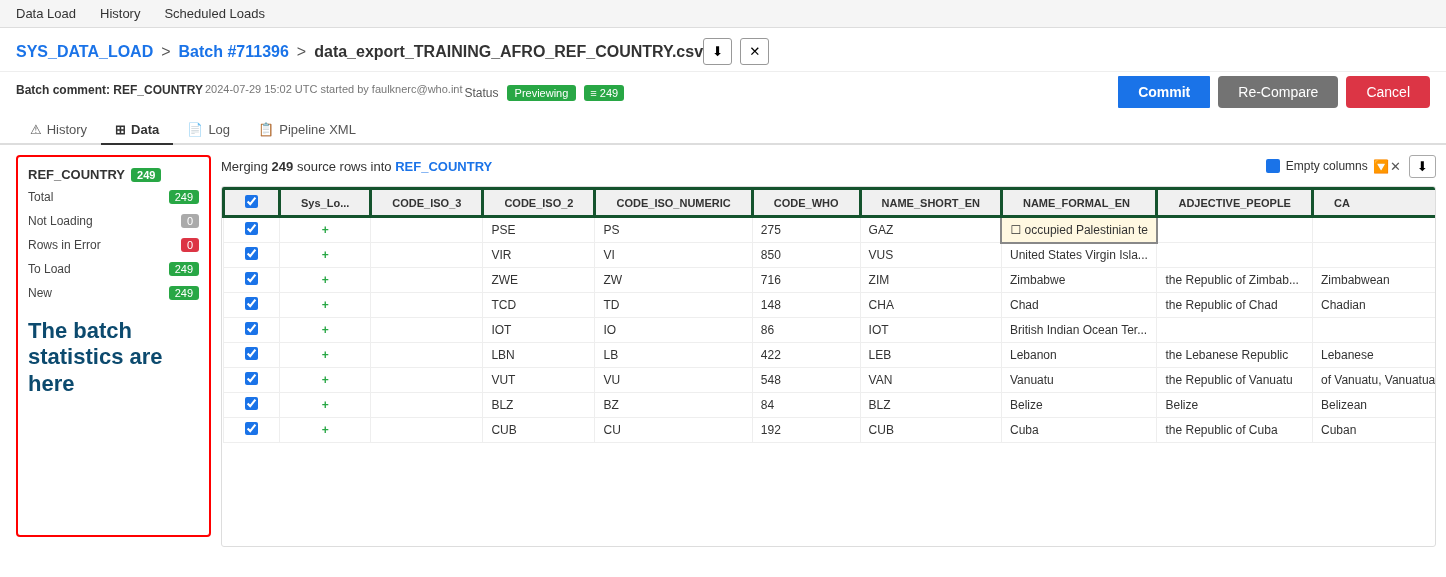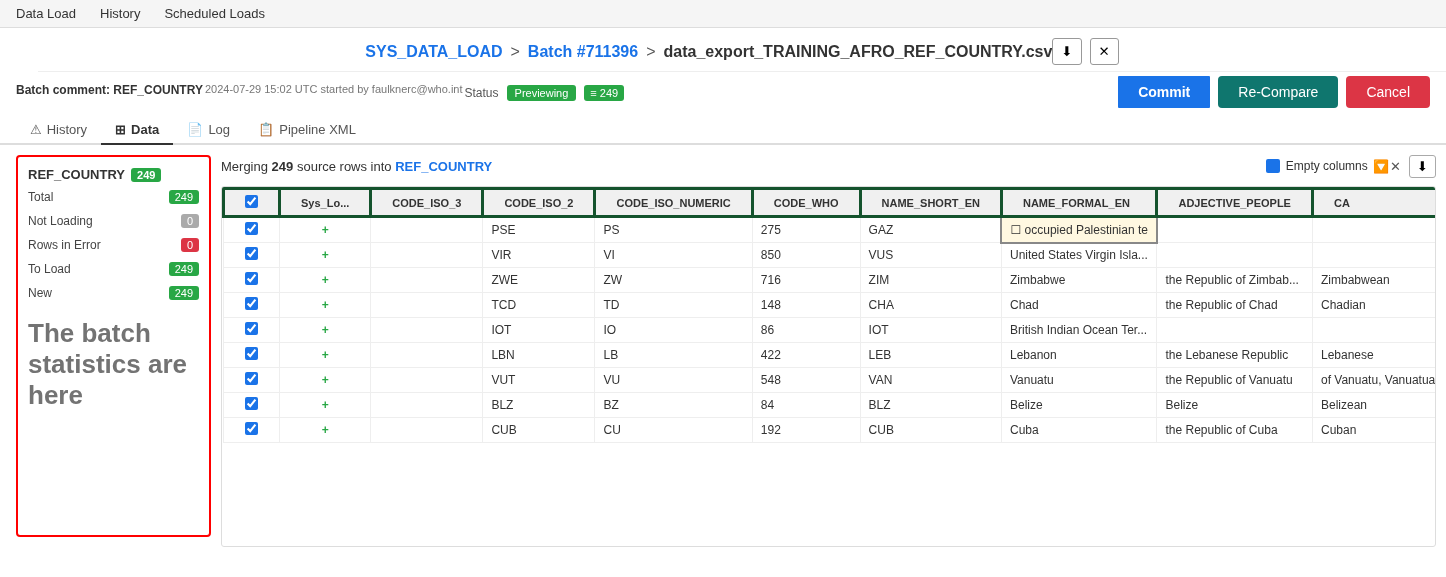--- a/index.html
+++ b/index.html
@@ -3,60 +3,60 @@
   <meta charset="utf-8">
   <style>
     * { box-sizing: border-box; margin: 0; padding: 0; }
     body { font-family: Arial, sans-serif; font-size: 13px; background: #fff; color: #333; overflow: hidden; }
 
     
     .top-nav { display: flex; align-items: flex-end; gap: 24px; padding: 6px 16px; background: #f5f5f5; border-bottom: 1px solid #ddd; }
     .top-nav a { color: #333; text-decoration: none; font-size: 13px; cursor: pointer; }
 
     
-    .breadcrumb-bar { display: flex; align-items: center; justify-content: center; padding: 10px 16px 6px; border-bottom: 1px solid #eee; margin-left: 38px; }
+    .breadcrumb-bar { display: flex; align-items: center; justify-content: flex-start; padding: 10px 16px 6px; border-bottom: 1px solid #eee; }
     .breadcrumb { display: flex; align-items: center; gap: 8px; font-size: 16px; font-weight: bold; }
     .breadcrumb .link { color: #1a73e8; cursor: pointer; }
     .breadcrumb .sep { color: #555; font-weight: normal; }
     .breadcrumb .filename { color: #333; font-weight: bold; font-size: 16px; }
     .breadcrumb-actions { display: flex; align-items: center; gap: 8px; }
     .btn-download { border: 1px solid #999; background: #fff; padding: 5px 8px; cursor: pointer; border-radius: 3px; }
     .btn-close { border: 1px solid #999; background: #fff; padding: 5px 8px; cursor: pointer; border-radius: 3px; }
 
     
     .meta-bar { padding: 4px 16px 4px; display: flex; align-items: center; justify-content: space-between; }
     .meta-left { display: flex; flex-direction: row; gap: 2px; }
     .meta-comment { font-size: 12px; color: #555; }
     .meta-comment span { font-weight: bold; color: #333; }
     .meta-started { font-size: 11px; color: #777; }
     .meta-status { display: flex; align-items: center; gap: 8px; margin-top: 2px; }
     .status-badge { background: #28a745; color: #fff; padding: 2px 8px; border-radius: 3px; font-size: 11px; }
     .count-badge { background: #28a745; color: #fff; padding: 2px 6px; border-radius: 3px; font-size: 11px; display: inline-flex; align-items: center; gap: 3px; }
     .meta-actions { display: flex; gap: 8px; }
     .btn-commit { background: #1a73e8; color: #fff; border: none; padding: 8px 20px; border-radius: 1px; cursor: pointer; font-size: 14px; font-weight: bold; }
-    .btn-recompare { background: #0f766e; color: #fff; border: none; padding: 8px 20px; border-radius: 4px; cursor: pointer; font-size: 14px; }
+    .btn-recompare { background: #737373; color: #fff; border: none; padding: 8px 20px; border-radius: 4px; cursor: pointer; font-size: 14px; }
     .btn-cancel { background: #dc3545; color: #fff; border: none; padding: 8px 20px; border-radius: 4px; cursor: pointer; font-size: 14px; }
 
     
     .tab-bar { display: flex; align-items: center; gap: 0; padding: 0 16px; border-bottom: 2px solid #ddd; margin-top: 4px; }
     .tab { padding: 6px 14px; cursor: pointer; font-size: 13px; color: #555; display: flex; align-items: center; gap: 5px; border-bottom: 2px solid transparent; margin-bottom: -2px; }
     .tab.active { color: #333; border-bottom: 2px solid #333; font-weight: bold; }
 
     
     .main-content { display: flex; height: calc(577px - 175px); overflow: hidden; }
 
     
     .left-panel { width: 195px; min-width: 195px; border: 2px solid red; border-radius: 4px; margin: 10px 10px 10px 16px; padding: 10px; display: flex; flex-direction: column; gap: 6px; position: relative; }
     .left-panel-title { display: flex; align-items: center; gap: 6px; font-size: 13px; font-weight: bold; color: #333; }
     .badge-green { background: #28a745; color: #fff; padding: 1px 6px; border-radius: 3px; font-size: 11px; }
     .badge-gray { background: #aaa; color: #fff; padding: 1px 6px; border-radius: 3px; font-size: 11px; }
     .badge-red { background: #dc3545; color: #fff; padding: 1px 6px; border-radius: 3px; font-size: 11px; }
     .stat-row { display: flex; align-items: center; justify-content: space-between; font-size: 12px; padding: 2px 0; }
     .stat-label { color: #444; }
-    .batch-note { color: #737373; font-size: 26px; font-weight: bold; line-height: 1.2; padding: 10px 0 0 0; }
+    .batch-note { color: #0c4a6e; font-size: 22px; font-weight: bold; line-height: 1.2; padding: 10px 0 0 0; }
 
     
     .right-panel { flex: 1; display: flex; flex-direction: column; overflow: hidden; padding: 10px 10px 0 0; }
 
     
     .merge-header { display: flex; align-items: center; justify-content: space-between; padding: 0 0 8px 0; }
     .merge-info { font-size: 13px; color: #333; }
     .merge-info .count { font-weight: bold; }
     .merge-info .target { color: #1a73e8; font-weight: bold; }
     .merge-controls { display: flex; align-items: center; gap: 8px; }

